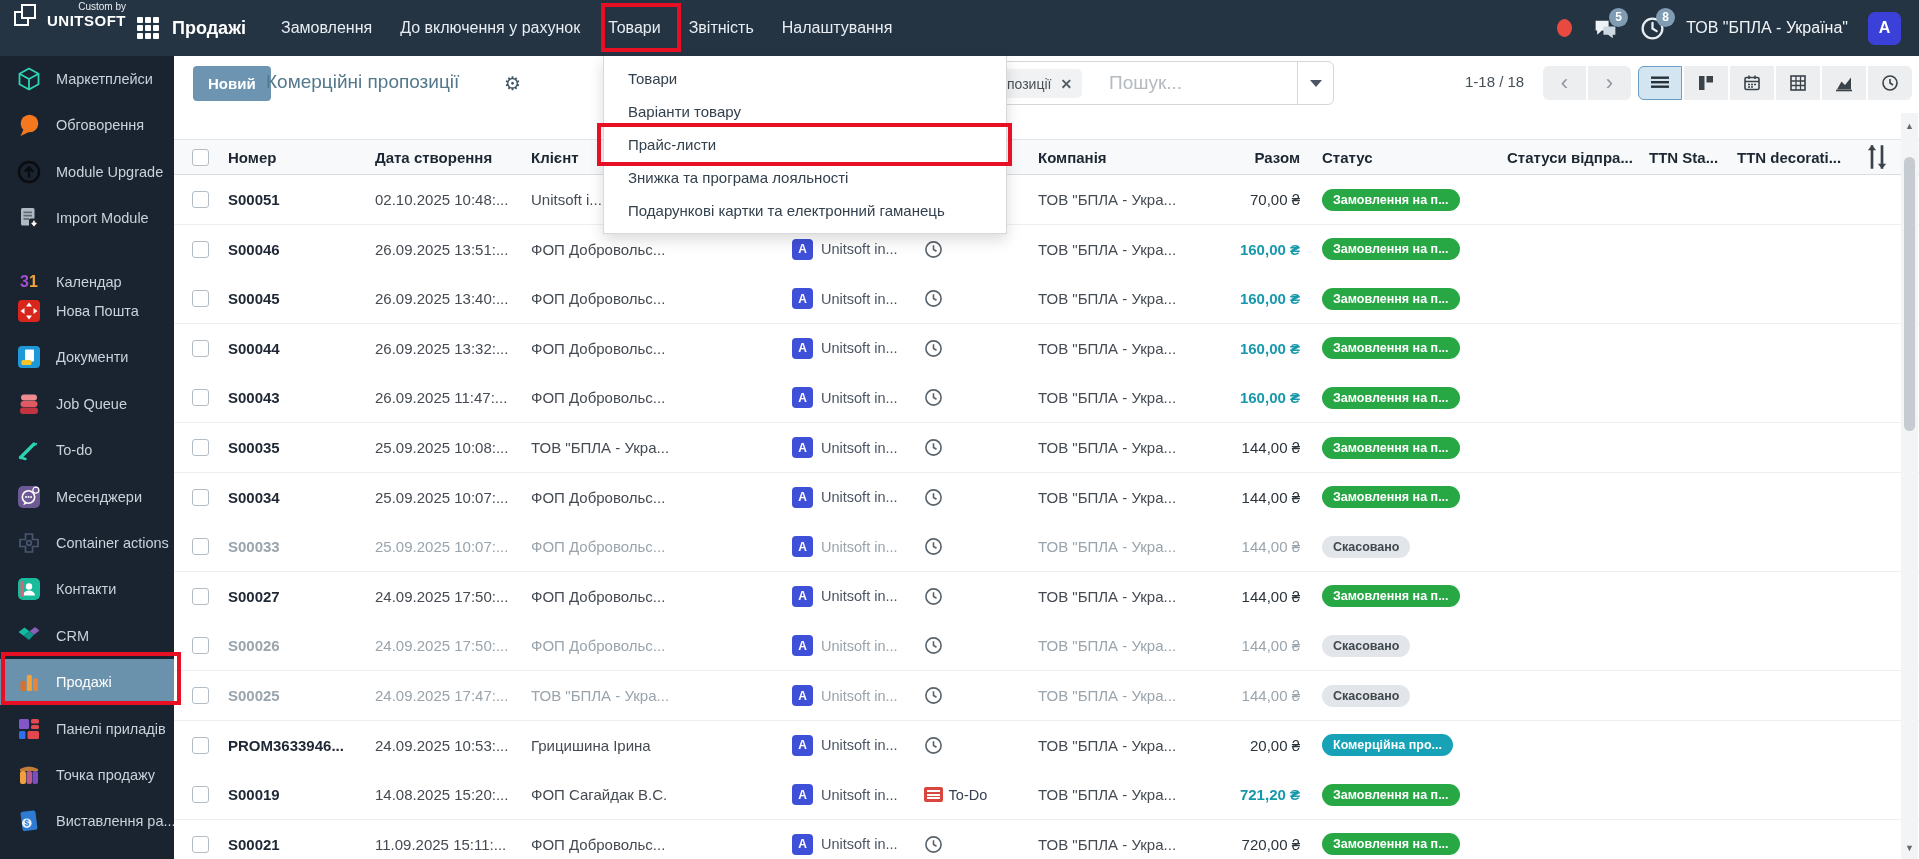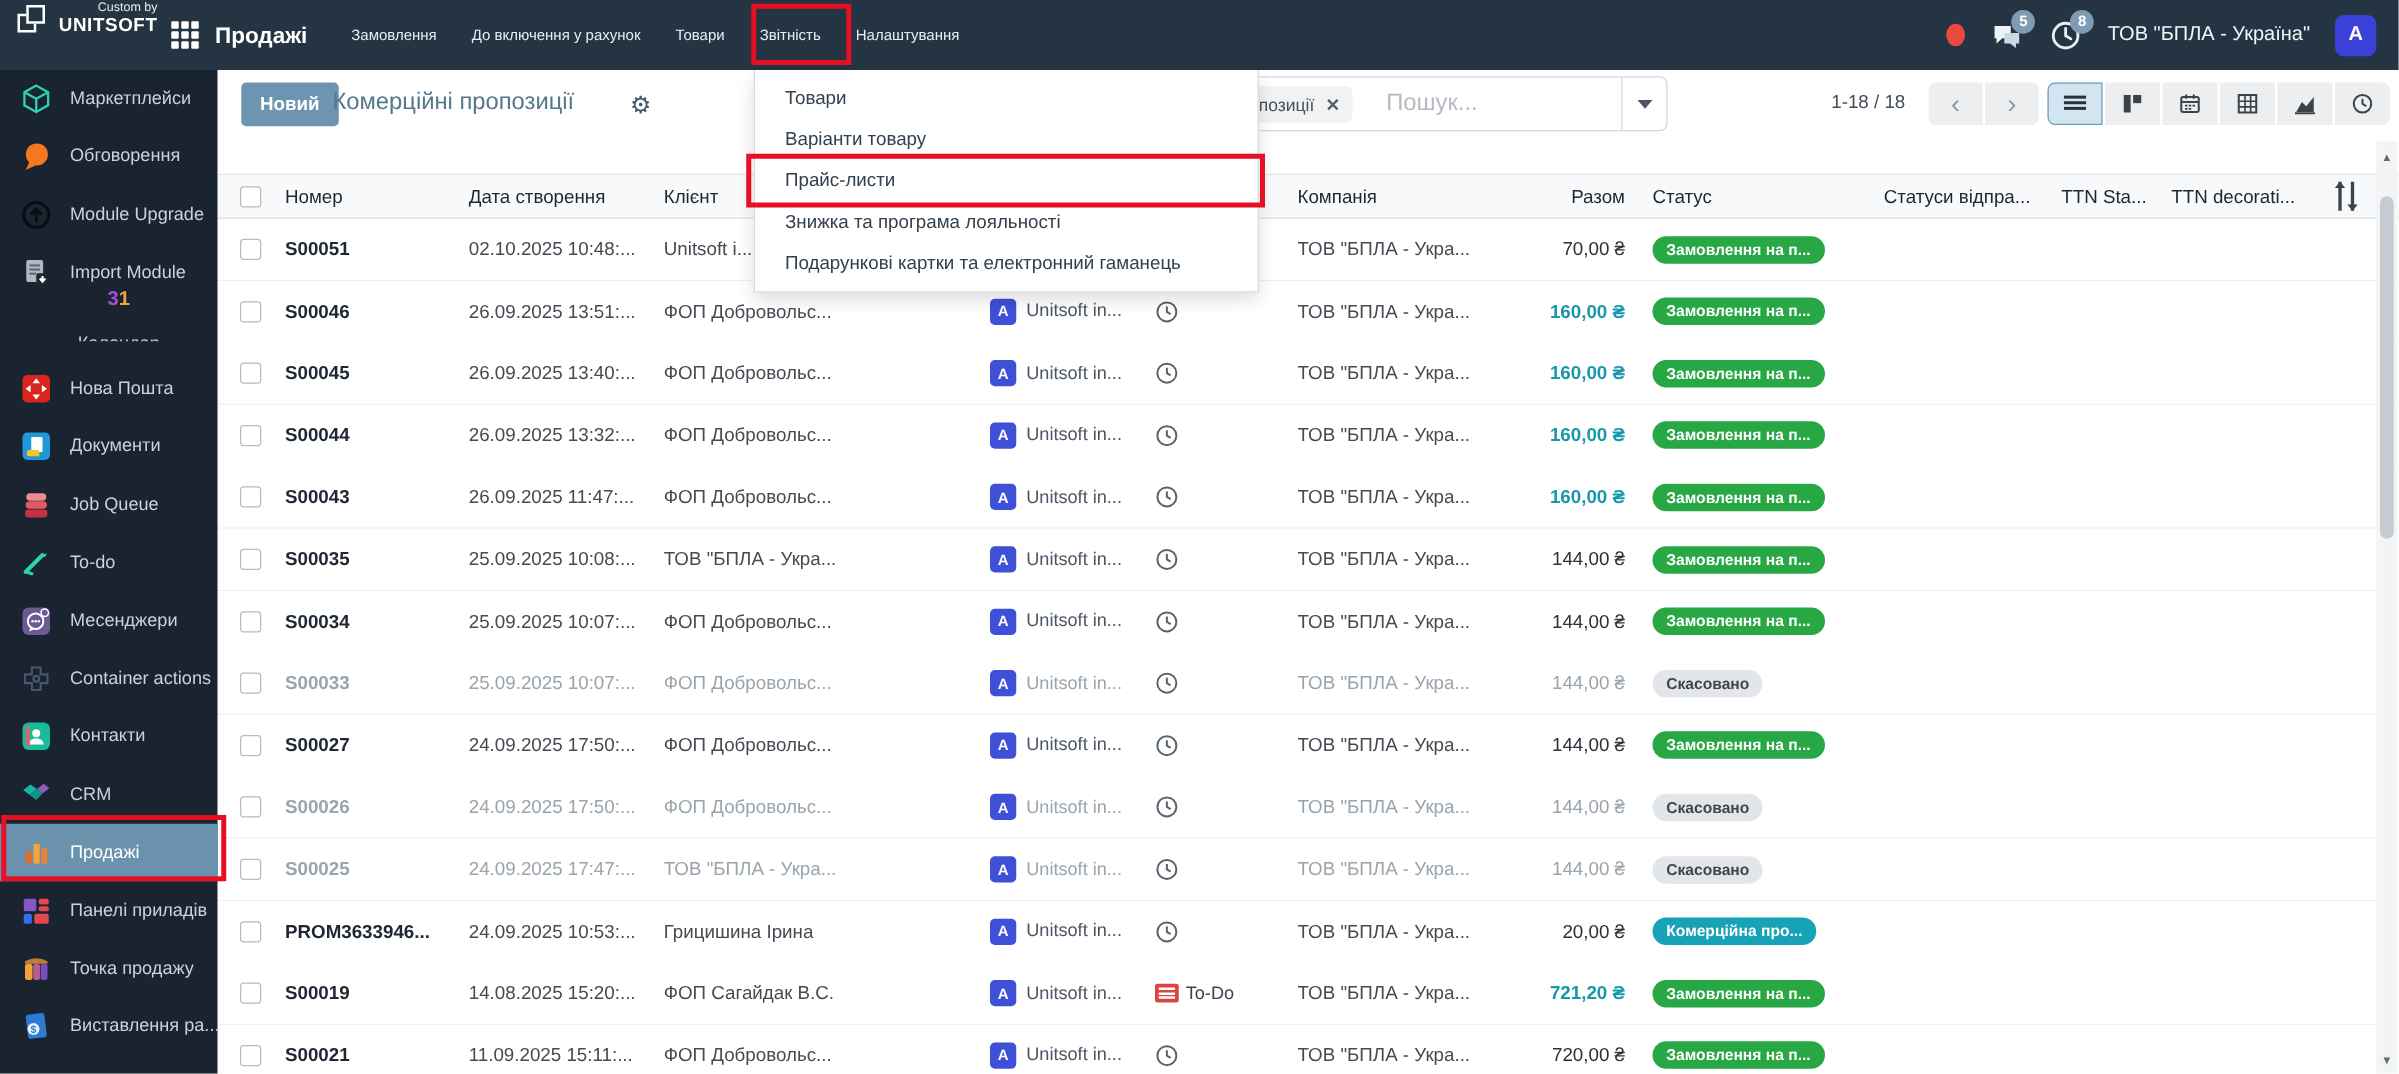--- a/index.html
+++ b/index.html
@@ -15,21 +15,21 @@
   .logo-glyph .sq { position:absolute; width:15px; height:15px; border:2.5px solid #fff; background:#253443; }
   .logo-glyph .sq1 { left:0; top:8px; }
   .logo-glyph .sq2 { left:7px; top:1px; }
   .logo-text { line-height:1.05; }
   .logo-custom { font-size:10px; color:#e8edf2; display:block; text-align:right; }
   .logo-brand { font-size:15px; font-weight:bold; letter-spacing:.5px; }
   .apps-grid { position:absolute; left:137px; top:17px; width:22px; height:22px; display:grid; grid-template-columns:repeat(3,1fr); gap:2px; cursor:pointer; }
   .apps-grid i { background:#fff; border-radius:1px; }
   .app-name { position:absolute; left:172px; top:0; height:56px; display:flex; align-items:center; font-size:18px; font-weight:bold; color:#fff; }
   .top-menu { position:absolute; left:281px; top:0; height:56px; display:flex; align-items:center; gap:28px; }
-  .top-menu .nav-item { font-size:12px; color:#e7edf3; white-space:nowrap; cursor:pointer; }
+  .top-menu .nav-item { font-size:16px; color:#e7edf3; white-space:nowrap; cursor:pointer; }
   .top-right { position:absolute; right:18px; top:0; height:56px; display:flex; align-items:center; gap:20px; }
   .presence-dot { width:15px; height:18px; border-radius:50%; background:#e84a3f; }
   .icon-badge-wrap { position:relative; width:27px; height:27px; }
   .count-badge { position:absolute; right:-9px; top:-7px; min-width:19px; height:19px; border-radius:10px; background:#7f9cb3; color:#fff; font-size:12px; font-weight:bold; display:flex; align-items:center; justify-content:center; padding:0 4px; }
   .top-company { font-size:16px; color:#f2f6f9; white-space:nowrap; }
   .top-avatar { width:33px; height:33px; border-radius:7px; background:#3b41d8; color:#fff; font-size:16px; font-weight:bold; display:flex; align-items:center; justify-content:center; }
 
   
   .sidebar { position:absolute; left:0; top:56px; width:174px; height:803px; background:#1a2330; z-index:10; }
   .side-item { position:absolute; left:0; width:174px; height:46px; display:flex; align-items:center; padding-left:16px; gap:14px; cursor:pointer; }
@@ -65,21 +65,21 @@
   .view-switcher { position:absolute; left:1464px; top:10px; height:34px; display:flex; gap:2px; }
   .view-btn { width:44px; height:34px; background:#eceef0; display:flex; align-items:center; justify-content:center; cursor:pointer; }
   .view-btn svg { width:18px; height:18px; }
   .view-btn:first-child { border-radius:6px 0 0 6px; }
   .view-btn:last-child { border-radius:0 6px 6px 0; }
   .view-btn.active { background:#d4e5f2; outline:1px solid #6c9dc4; outline-offset:-1px; }
 
   
   .thead { position:absolute; left:0; top:83px; width:1745px; height:36px; background:#f8f9fa; border-top:1px solid #e1e5e9; border-bottom:1px solid #d9dee2; }
   .cell { position:absolute; top:0; height:100%; display:flex; align-items:center; font-size:15px; color:#454b52; white-space:nowrap; }
-  .hcell { font-weight:normal; color:#1c2733; }
+  .hcell { font-weight:bold; color:#1c2733; }
   .c-check  { left:18px;  width:24px; }
   .c-number { left:54px;  width:142px; }
   .c-date   { left:201px; width:150px; }
   .c-client { left:357px; width:248px; overflow:hidden; }
   .c-sales  { left:618px; width:240px; gap:8px; }
   .c-company{ left:864px; width:160px; overflow:hidden; }
   .c-total  { left:1010px; width:116px; justify-content:flex-end; }
   .c-status { left:1148px; width:180px; }
   .c-shipst { left:1333px; width:130px; }
   .c-ttnsta { left:1475px; width:80px; }
@@ -214,21 +214,21 @@
             <rect x="5" y="3" width="13.5" height="17.5" rx="1.5" fill="#aeb9c2"></rect>
             <rect x="7.5" y="6.5" width="8.5" height="1.7" fill="#5d6a75"></rect>
             <rect x="7.5" y="9.8" width="8.5" height="1.7" fill="#5d6a75"></rect>
             <rect x="7.5" y="13.1" width="5.5" height="1.7" fill="#5d6a75"></rect>
             <rect x="13" y="13.5" width="10" height="10" rx="1.5" fill="#20262d"></rect>
             <path d="M18 15.8 v3.6 M15.8 17.8 L18 20.3 L20.2 17.8" stroke="#fff" stroke-width="1.7" fill="none"></path>
           </svg>
         </span>
         <span class="label">Import Module</span>
       </div>
-      <div class="side-item" style="top: 171px; flex-direction: column;">
+      <div class="side-item" style="top: 203px;">
         <span class="side-icon">
           <span class="cal31"><b style="color:#a44fd0">3</b><b style="color:#f2a33c">1</b></span>
         </span>
         <span class="label">Календар</span>
       </div>
       <div class="side-item" style="top: 232px;">
         <span class="side-icon">
           <svg viewBox="0 0 26 26">
             <rect x="2" y="2" width="22" height="22" rx="4" fill="#d9261c"></rect>
             <path d="M13 4.5 l3 4 h-6 z M13 21.5 l-3-4 h6 z M4.5 13 l4-3 v6 z M21.5 13 l-4 3 v-6 z" fill="#fff"></path>

